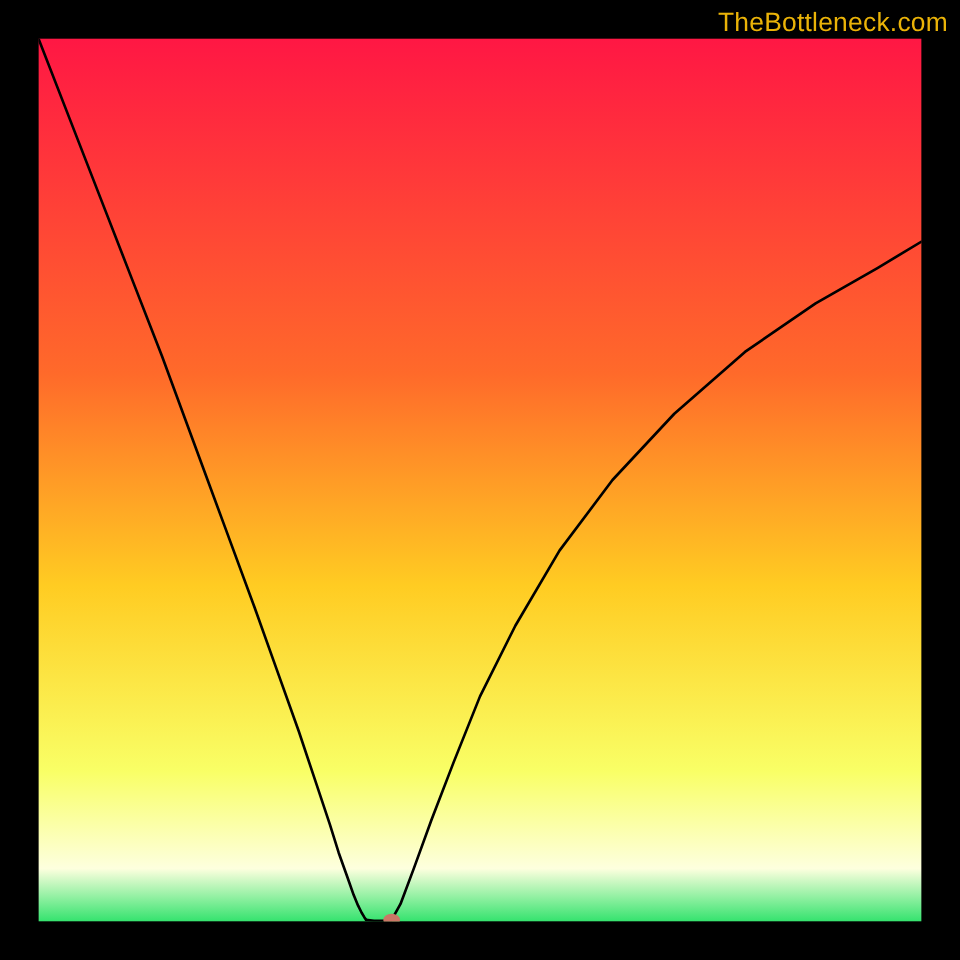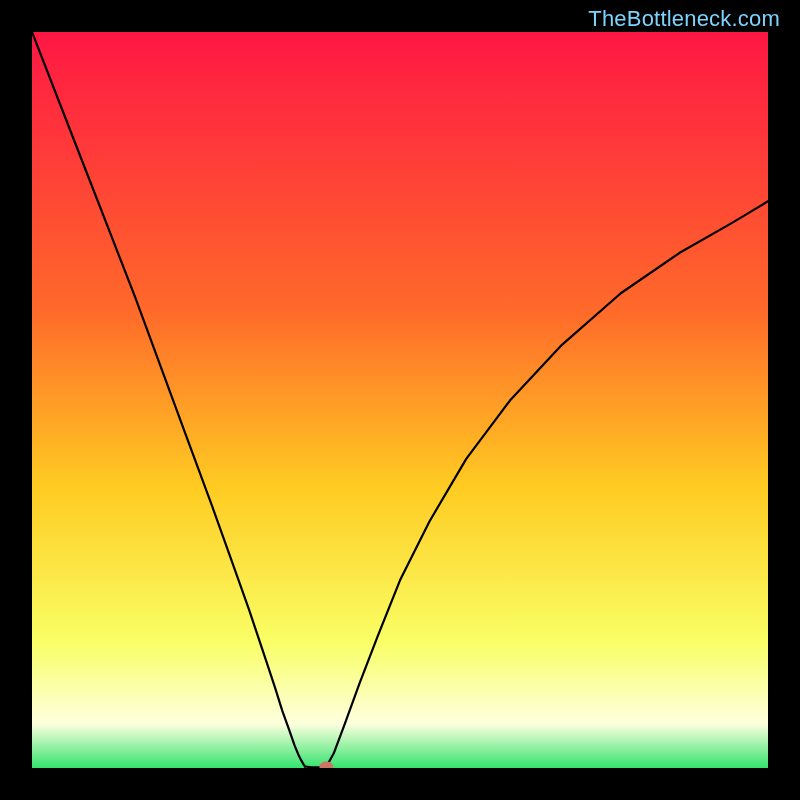--- a/index.html
+++ b/index.html
@@ -16,22 +16,22 @@
     position: absolute;
     left: 32px;
     top: 32px;
     width: 736px;
     height: 736px;
     background: #000;
   }
   .watermark {
     position: absolute;
     top: 6px;
-    right: 20px;
-    color: #7dd3fc;
+    right: 10px;
+    color: #eab308;
     font-size: 22px;
     font-family: Arial, sans-serif;
     letter-spacing: 0.2px;
     z-index: 10;
   }
   svg {
     position: absolute;
     left: 32px;
     top: 32px;
     width: 736px;

